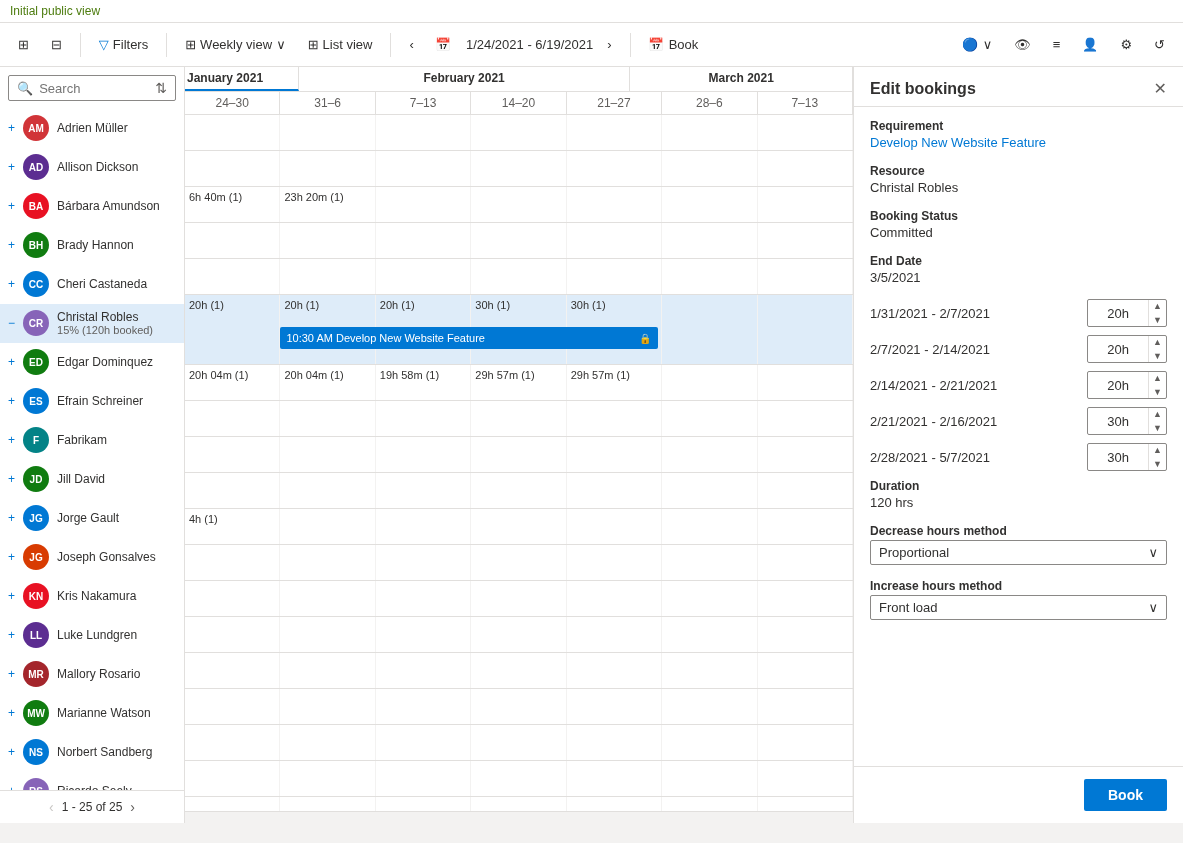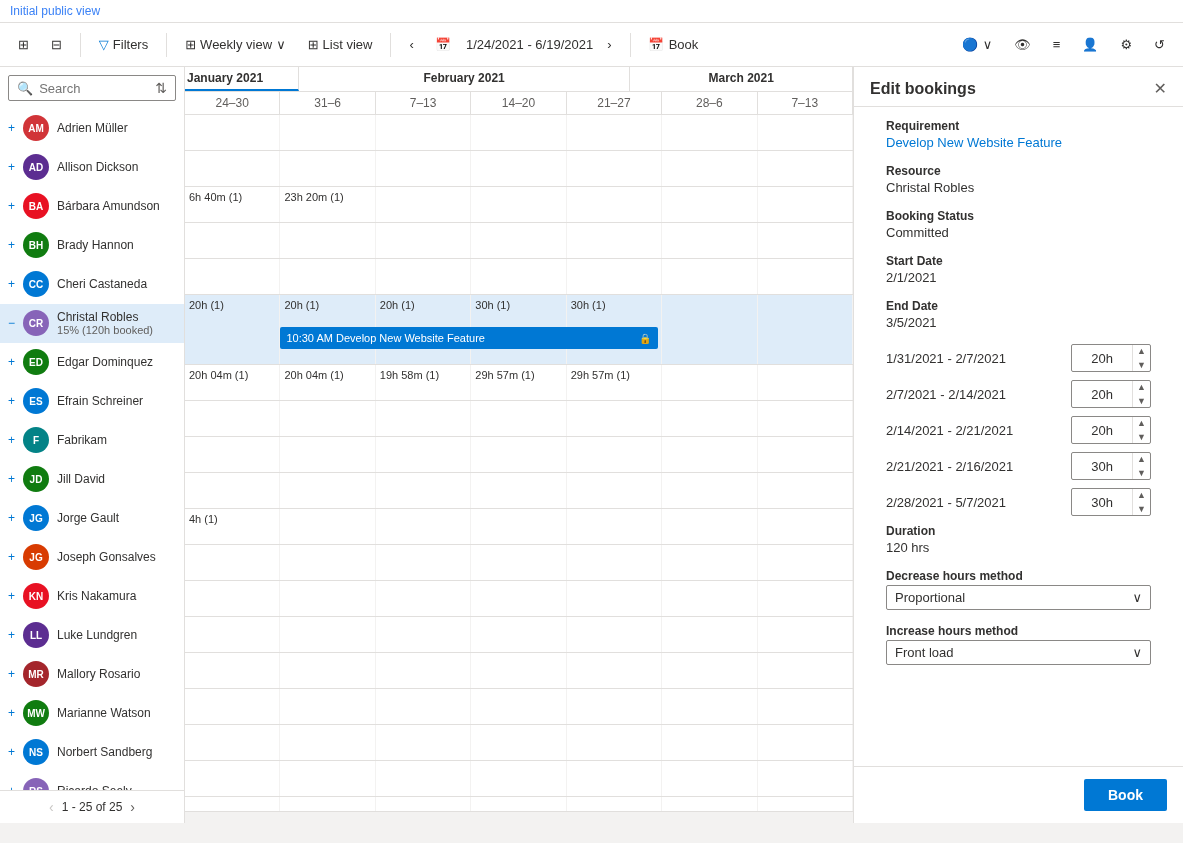--- a/index.html
+++ b/index.html
@@ -4,21 +4,21 @@
   <style>
     * { box-sizing: border-box; margin: 0; padding: 0; font-family: 'Segoe UI', Arial, sans-serif; }
     body { background: #f3f2f1; font-size: 13px; color: #323130; overflow: hidden; width: 1183px; height: 843px; }
 
     
     .top-bar {
       background: #fff;
       border-bottom: 1px solid #e1dfdd;
       padding: 4px 10px;
       font-size: 12px;
-      color: #3b82f6;
+      color: #4d7c0f;
     }
 
     
     .toolbar {
       display: flex;
       align-items: center;
       background: #fff;
       border-bottom: 1px solid #e1dfdd;
       padding: 6px 10px;
       gap: 6px;
@@ -177,21 +177,21 @@
     }
     .right-panel-header {
       display: flex;
       align-items: center;
       justify-content: space-between;
       padding: 12px 16px 8px;
       border-bottom: 1px solid #e1dfdd;
     }
     .right-panel-title { font-size: 16px; font-weight: 600; color: #323130; }
     .close-btn { background: none; border: none; cursor: pointer; font-size: 16px; color: #605e5c; }
-    .right-panel-body { flex: 1; overflow-y: auto; padding: 12px 32px; }
+    .right-panel-body { flex: 1; overflow-y: auto; padding: 12px 16px; }
     .field-group { margin-bottom: 14px; }
     .field-label { font-size: 12px; font-weight: 600; color: #323130; margin-bottom: 2px; }
     .field-value { font-size: 13px; color: #0078d4; }
     .field-value.plain { color: #323130; }
     .week-row-entry {
       display: flex;
       align-items: center;
       justify-content: space-between;
       margin-bottom: 8px;
     }
@@ -661,24 +661,20 @@
       </div>
       <div class="field-group">
         <div class="field-label">Resource</div>
         <div class="field-value plain">Christal Robles</div>
       </div>
       <div class="field-group">
         <div class="field-label">Booking Status</div>
         <div class="field-value plain">Committed</div>
       </div>
       <div class="field-group">
-        <div class="field-label">Start Date</div>
-        <div class="field-value plain">2/1/2021</div>
-      </div>
-      <div class="field-group">
         <div class="field-label">End Date</div>
         <div class="field-value plain">3/5/2021</div>
       </div>
       <div id="week-entries">
           <div class="week-row-entry">
             <span class="week-label">1/31/2021 - 2/7/2021</span>
             <div class="hours-input">
               <span>20h</span>
               <div class="hours-spinners">
                 <button>▲</button>

